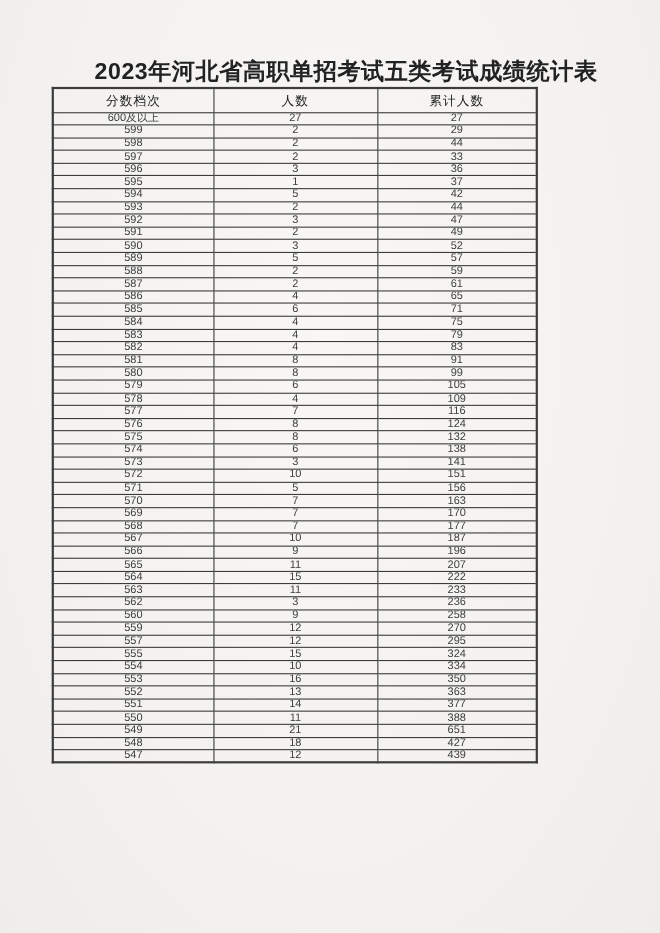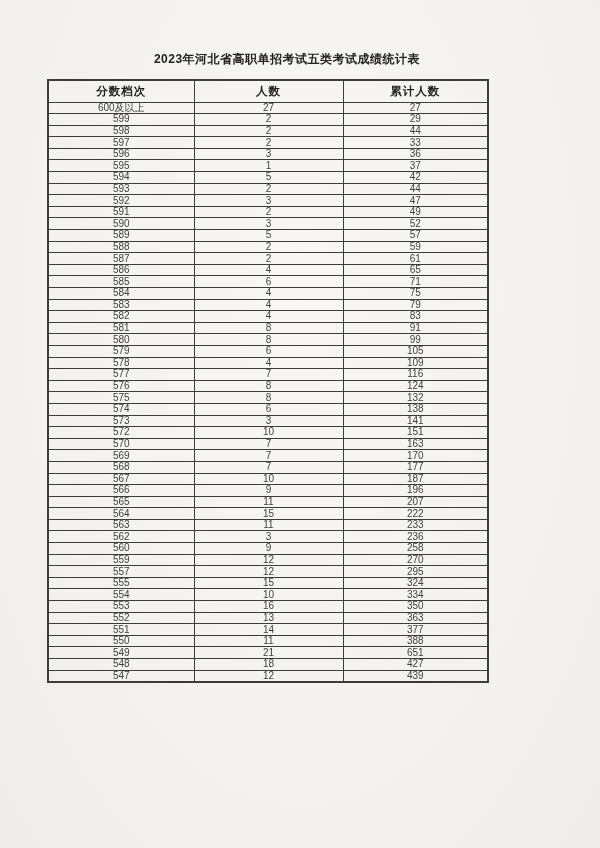--- a/index.html
+++ b/index.html
@@ -25,21 +25,21 @@
     width: 600px;
     height: 848px;
     background: radial-gradient(ellipse at 50% 35%, #f8f7f5 0%, #f3f2f0 60%, #eeedeb 100%);
   }
   .title {
     position: absolute;
     left: 86px;
     top: 51px;
     width: 402px;
     text-align: center;
-    font-size: 12px;
+    font-size: 21px;
     font-weight: bold;
     letter-spacing: 0.5px;
     color: var(--ink-strong);
     white-space: nowrap;
   }
   table.score-table {
     position: absolute;
     left: 47px;
     top: 79px;
     width: 440px;
@@ -52,21 +52,21 @@
     border: 1px solid var(--border);
     text-align: center;
     vertical-align: middle;
     padding: 0;
     overflow: hidden;
     white-space: nowrap;
   }
   .score-table thead th {
     height: 22px;
     font-size: 11.5px;
-    font-weight: bold;
+    font-weight: normal;
     color: var(--ink-strong);
     letter-spacing: 1px;
     text-align: center;
   }
   .score-table tbody td {
     height: 11.6px;
     font-size: 10px;
     line-height: 1;
     color: var(--ink);
   }
@@ -230,20 +230,25 @@
           <td>573</td>
           <td>3</td>
           <td>141</td>
         </tr>
         <tr>
           <td>572</td>
           <td>10</td>
           <td>151</td>
         </tr>
         <tr>
+          <td>571</td>
+          <td>5</td>
+          <td>156</td>
+        </tr>
+        <tr>
           <td>570</td>
           <td>7</td>
           <td>163</td>
         </tr>
         <tr>
           <td>569</td>
           <td>7</td>
           <td>170</td>
         </tr>
         <tr>

